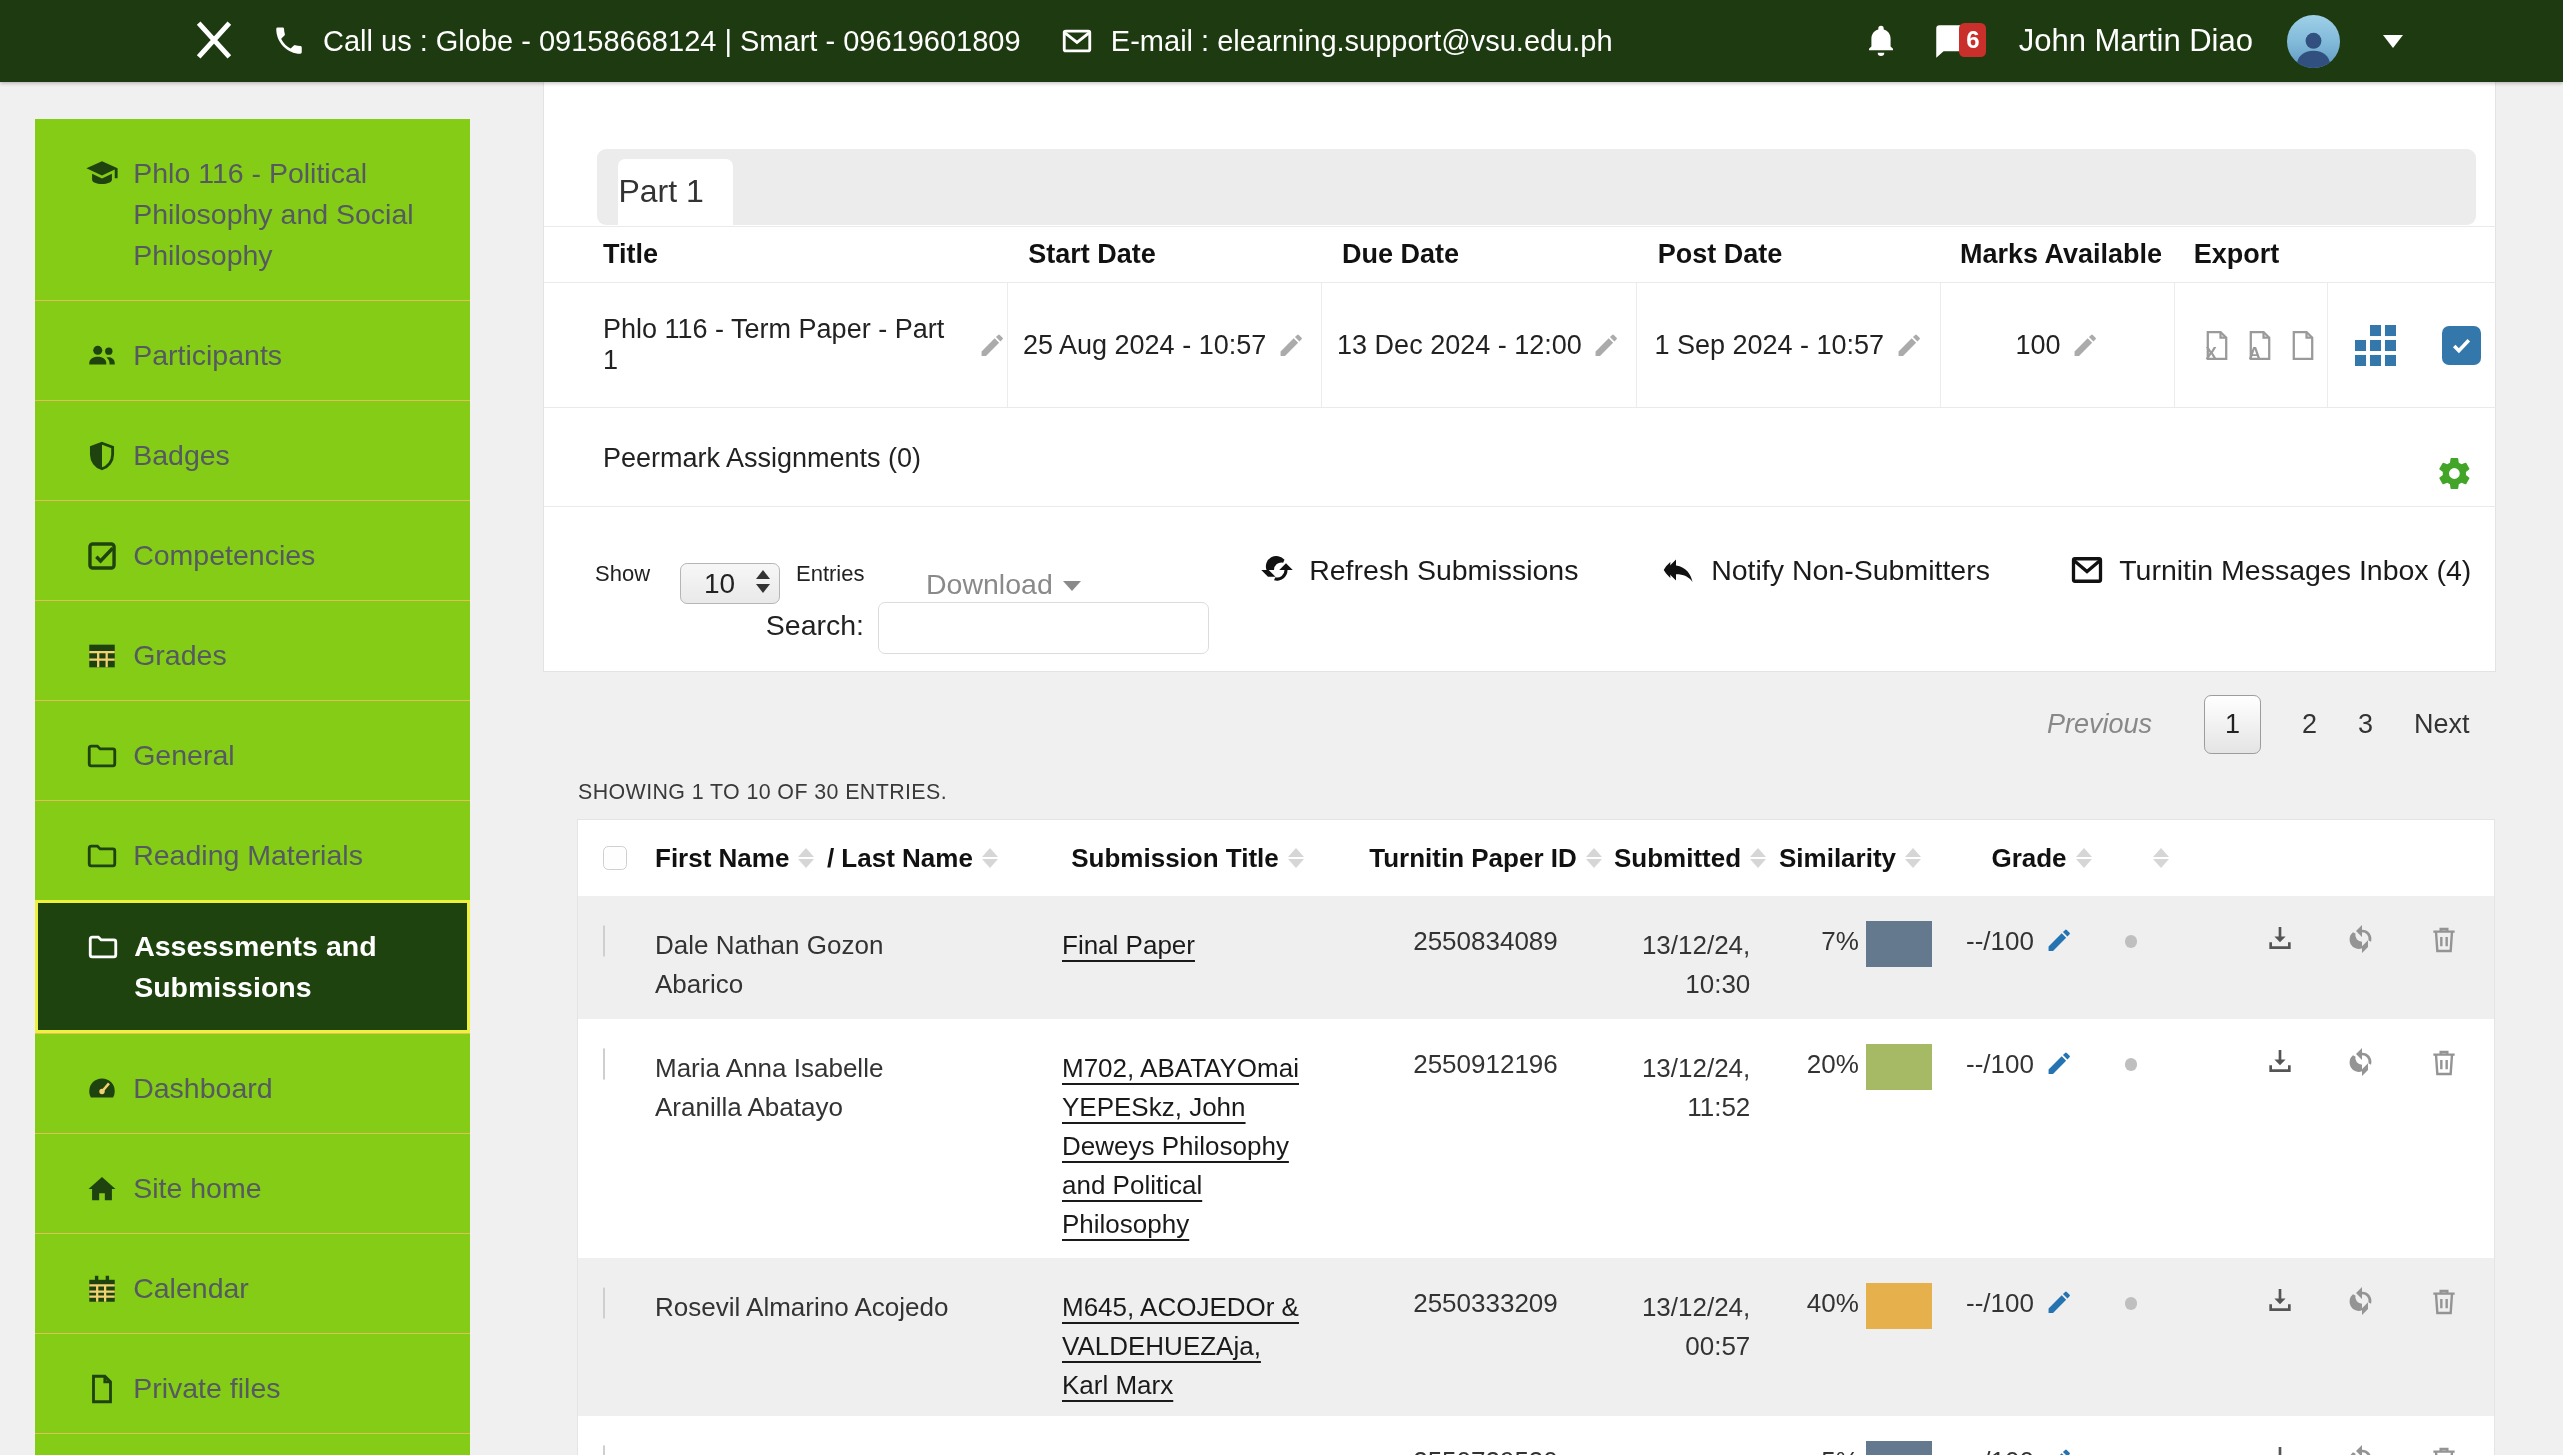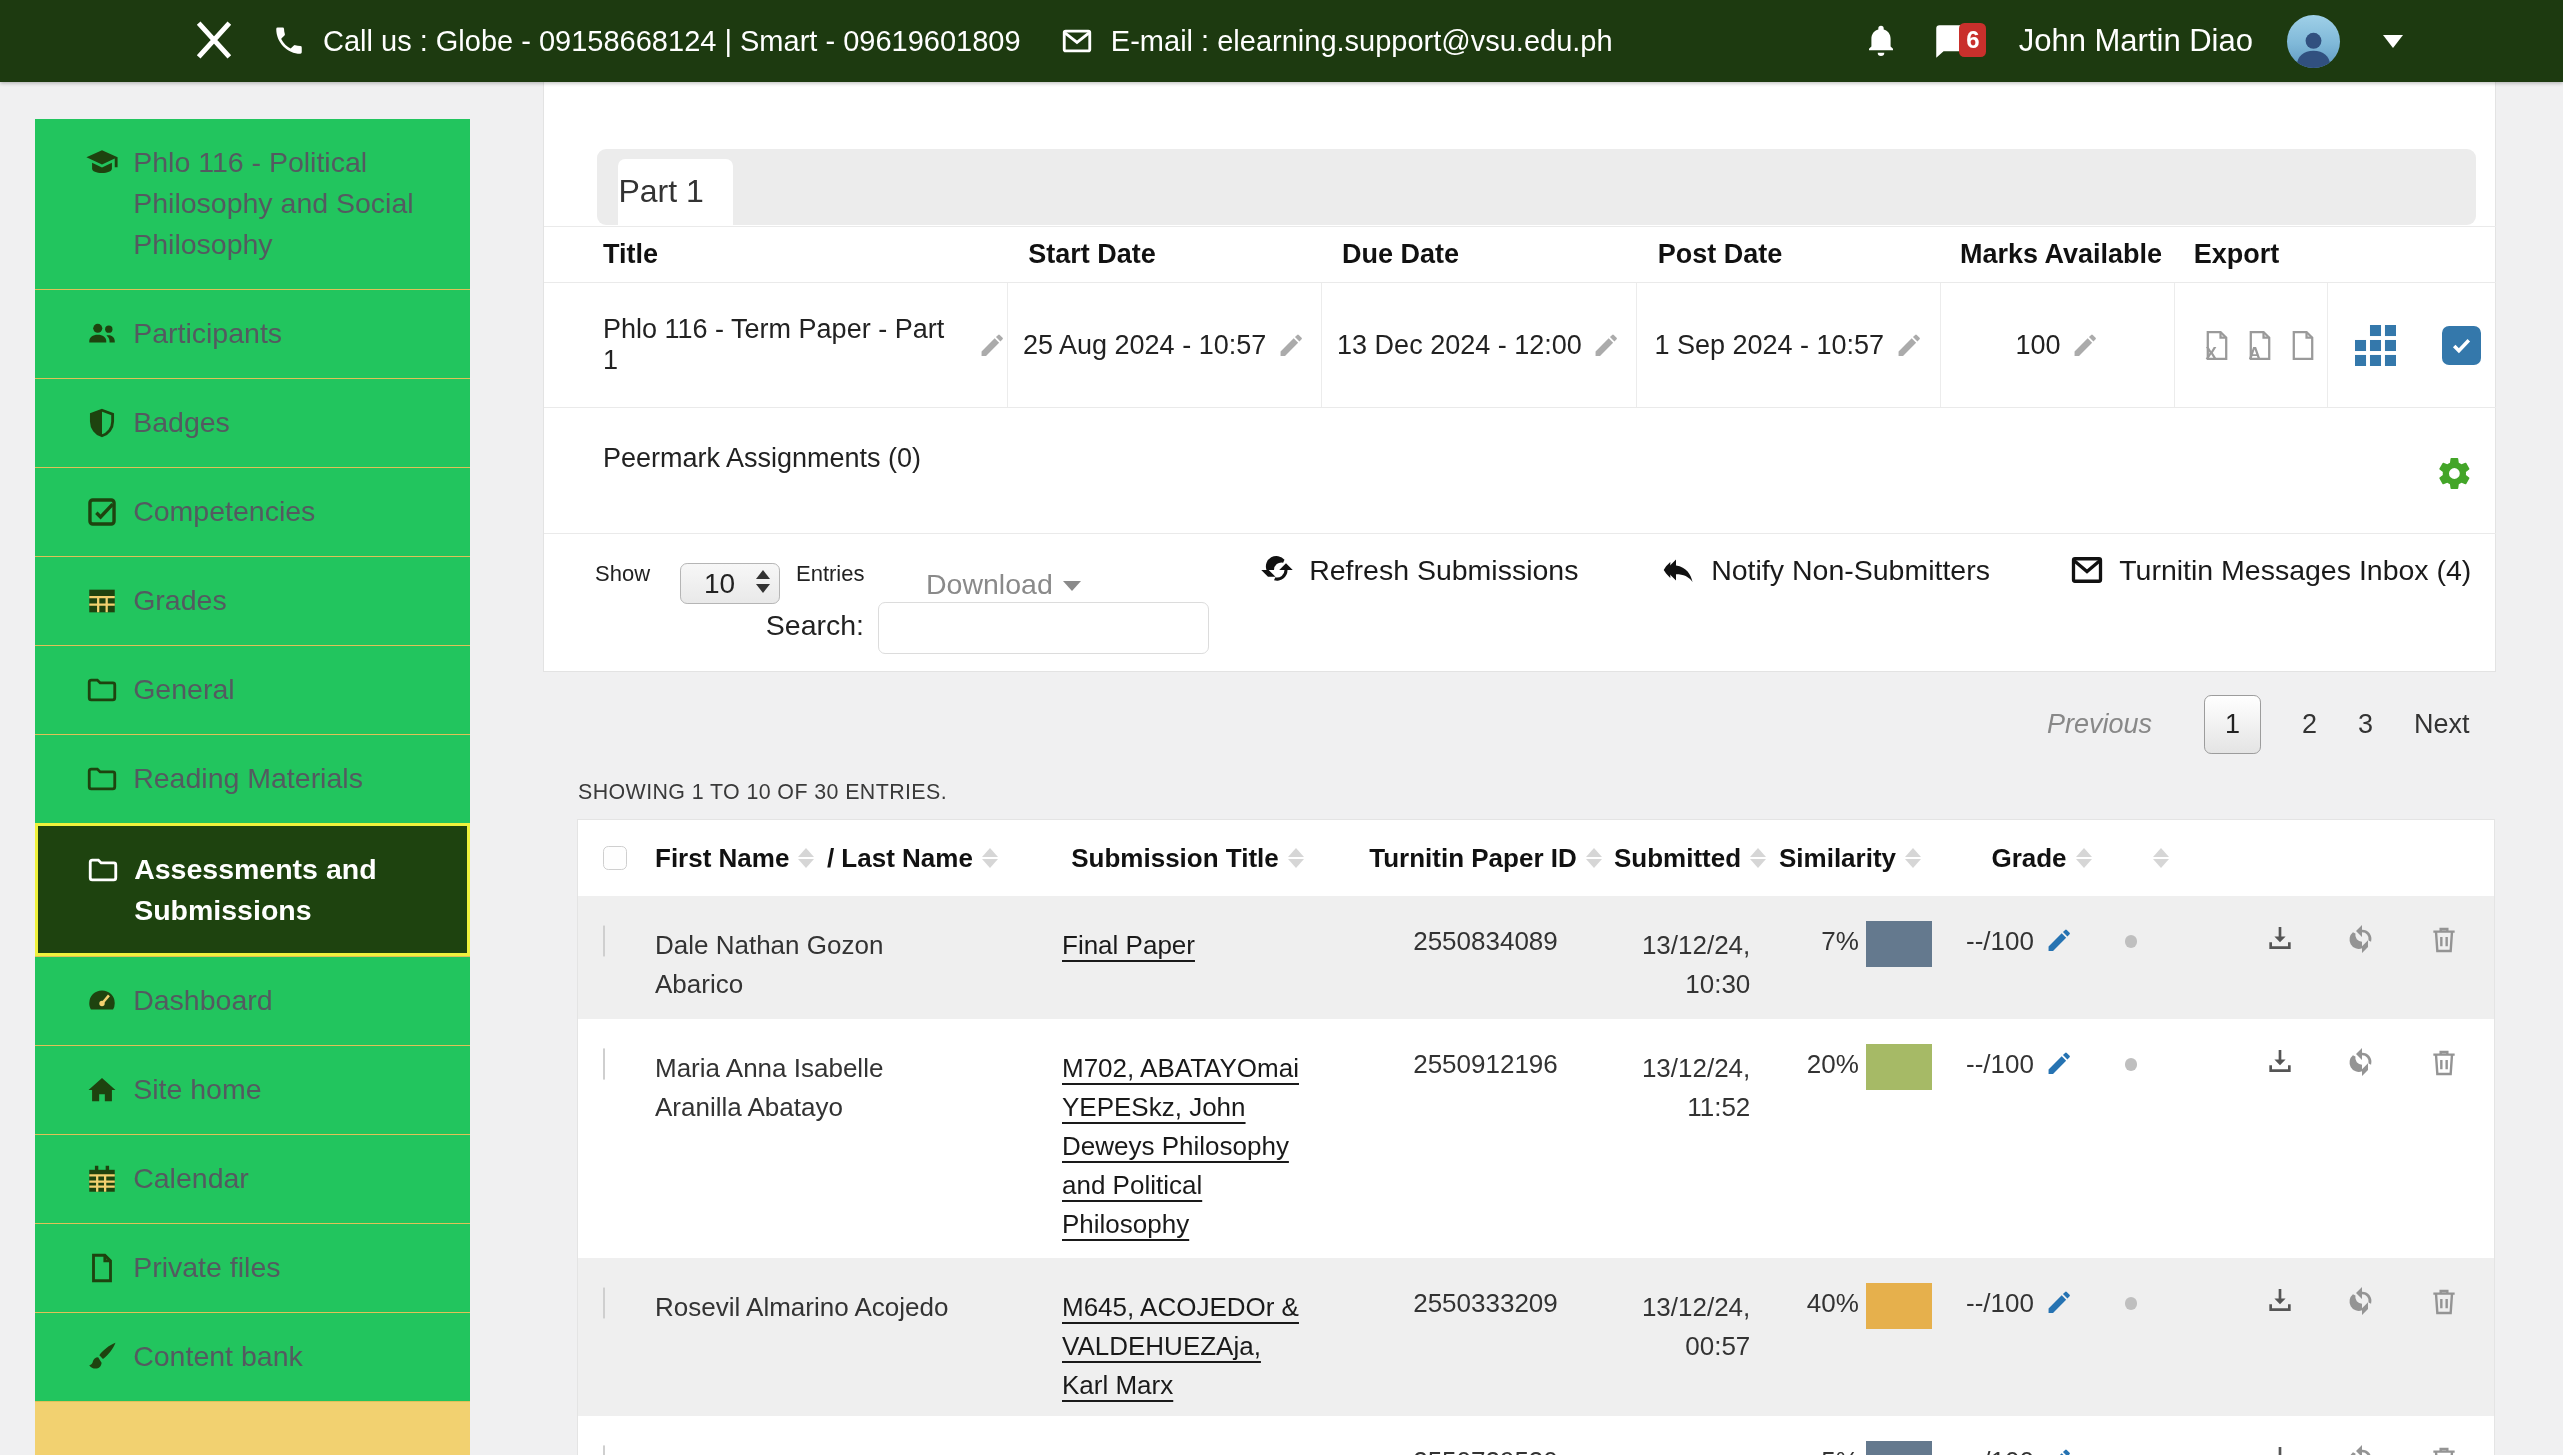--- a/index.html
+++ b/index.html
@@ -27,21 +27,21 @@
   .uname { font-size:31px; margin-left:12.5px; }
   .avatar { width:53px; height:53px; border-radius:50%; overflow:hidden;
     background:linear-gradient(180deg,#9fd0e8 0%,#7fb8d8 55%,#5f98c0 100%);
     position:relative; }
   .avatar svg { position:absolute; left:0; top:7.1px; }
   .caret-down { width:0; height:0; border-left:10.7px solid transparent;
     border-right:10.7px solid transparent; border-top:13.3px solid #fff; margin-left:9px; }
 
   
   .sidebar { position:absolute; left:35px; top:119px; width:435px; z-index:5; }
-  .side-item { background:#22c55e; display:flex; padding:23px 18px 24px 50px;
+  .side-item { background:#84cc16; display:flex; padding:34px 18px 24px 50px;
     cursor:pointer; }
   .side-item + .side-item { border-top:0.9px solid #e0c158; }
   .side-item .icn { width:34px; height:34px; flex:0 0 34px; color:#1e430f;
     margin-top:3.6px; }
   .side-item .lbl { margin-left:14.2px; width:294px; font-size:28.5px; line-height:41px;
     color:#545a60; }
   .side-item.active { background:#1e430f; border:3.6px solid #eff23c; padding:23px 16px 22px 48px; }
   .side-item.active .icn { color:#fff; }
   .side-item.active .lbl { color:#fff; font-weight:bold; }
   .side-sliver { background:#f2d170; border-top:0.9px solid #e0c158; height:80px; }
@@ -74,21 +74,21 @@
   .pencil-g { width:28.5px; height:28.5px; color:#ababab; }
   .pencil-b { width:28.5px; height:28.5px; color:#2673b2; }
   .ficon { position:relative; width:34px; height:41px; color:#9a9a9a; }
   .ficon .fl { position:absolute; left:5.3px; bottom:1.8px; font-size:17px; color:#9a9a9a;
     font-weight:bold; }
   .grid-ic { width:41px; height:41px; color:#3478ab; }
   .checksq { width:39px; height:39px; background:#3478ab; border-radius:7.1px;
     display:flex; align-items:center; justify-content:center; }
   .checksq svg { width:25px; height:25px; }
 
-  .peermark { position:absolute; left:0; top:327px; width:1952px; height:125px;
+  .peermark { position:absolute; left:0; top:327px; width:1952px; height:98px;
     border-bottom:0.9px solid #eaeaea; }
   .peermark .txt { position:absolute; left:59px; top:34px; font-size:27px; color:#222; }
   .gear { position:absolute; right:23px; top:46px; width:37px; height:37px;
     color:#43a528; cursor:pointer; }
 
   .controls { position:absolute; left:0; top:445px; width:1952px; height:145px; }
   .controls .lab { position:absolute; font-size:22px; color:#222; }
   .sel { position:absolute; left:136px; top:36px; width:100px; height:41px;
     background:linear-gradient(#f7f7f7,#e9e9e9); border:0.9px solid #b5b5b5;
     border-radius:7.1px; display:flex; align-items:center; padding-left:23px;

